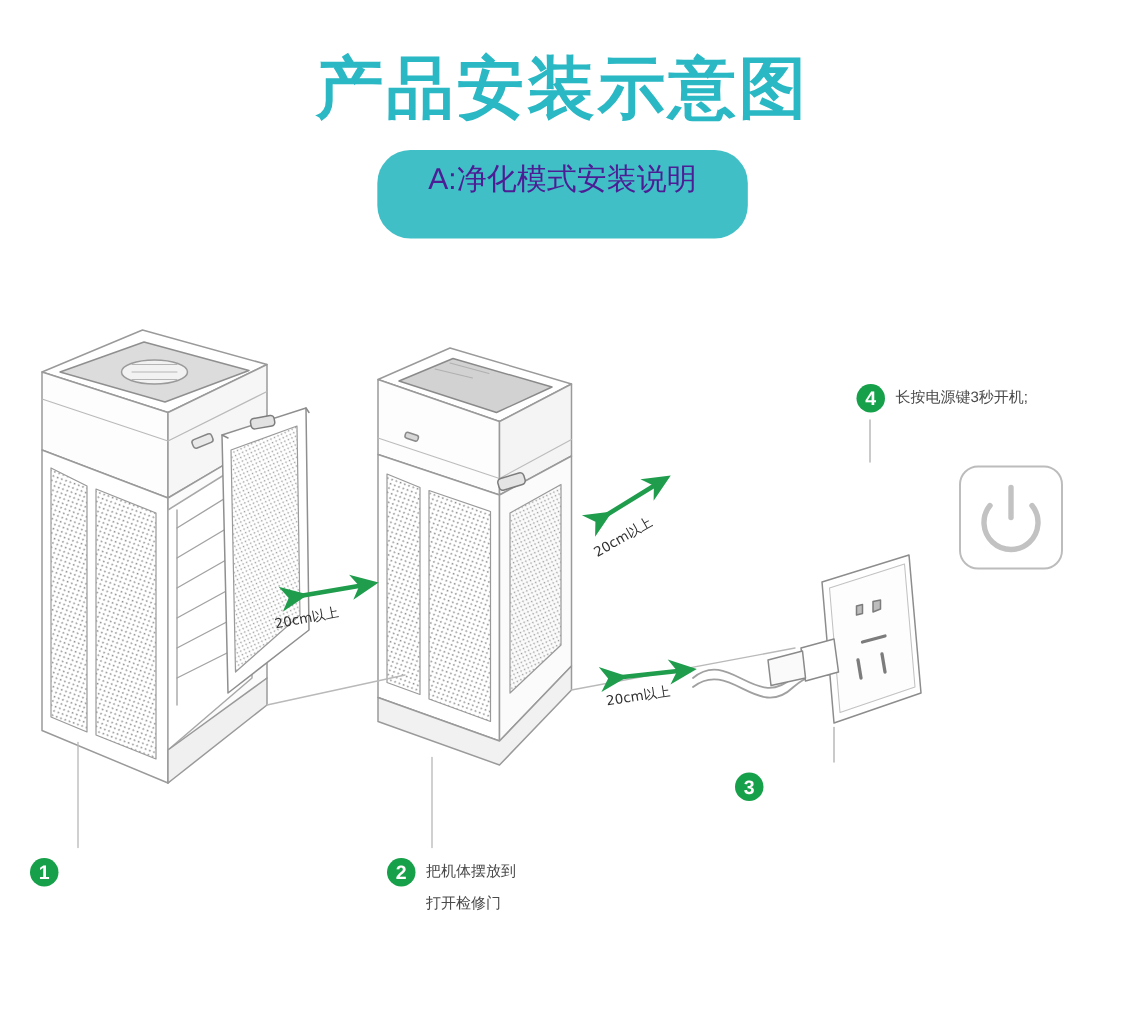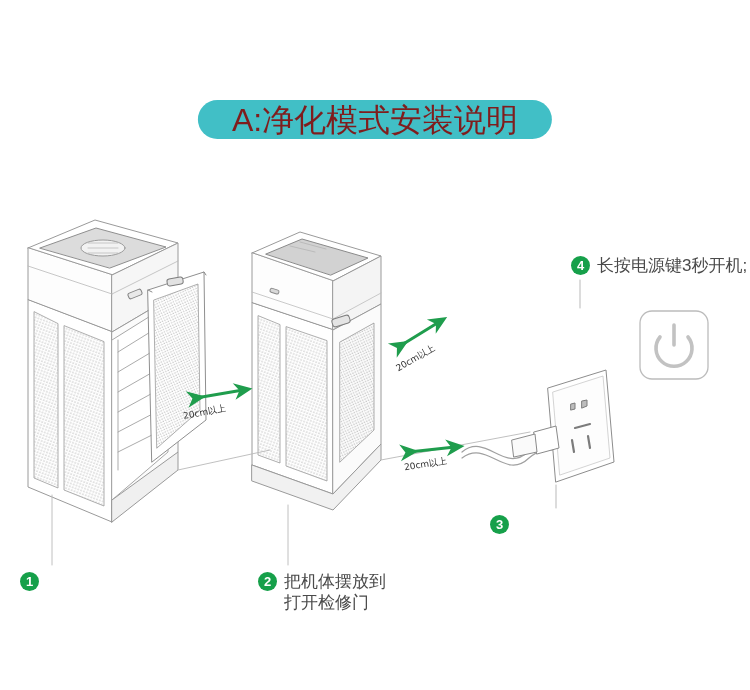--- a/index.html
+++ b/index.html
@@ -19,24 +19,24 @@
     font-size:45px;line-height:52px;
     font-weight:bold;
     color:#2ab8c4;
     letter-spacing:2px;
     white-space:nowrap;
   }
   .pill{
     position:absolute;left:50%;top:100px;
     transform:translateX(-50%);
     background:#41bfc6;
-    color:#7f1d1d;
+    color:#4c1d95;
     border-radius:22px;
-    padding:5px 34px 4px 34px;
-    font-size:32px;line-height:30px;
+    padding:5px 34px 24px 34px;
+    font-size:20px;line-height:30px;
     white-space:nowrap;
   }
   .subtitle{
     position:absolute;left:0;top:150px;width:750px;
     text-align:center;
     font-size:25px;line-height:34px;
     color:#bdc1c6;
     white-space:nowrap;
   }
 
@@ -47,21 +47,21 @@
   .step{position:absolute;display:flex;align-items:flex-start;}
   .num{
     flex:0 0 auto;
     width:19px;height:19px;border-radius:50%;
     background:#16a04a;color:#ffffff;
     font-size:13px;line-height:19px;
     text-align:center;font-weight:bold;
     margin-right:7px;margin-top:1px;
   }
   .steptext{
-    font-size:17px;line-height:21px;
+    font-size:10px;line-height:21px;
     color:#4a4a4a;white-space:pre-line;
   }
   #step1{left:20px;top:571px;}
   #step2{left:258px;top:571px;}
   #step3{left:490px;top:514px;}
   #step4{left:571px;top:255px;}
   #step4 .steptext{white-space:nowrap;}
 
   
   .dim{
@@ -73,20 +73,21 @@
   }
   #dim1{left:183px;top:406px;transform:rotate(-11deg);}
   #dim2{left:394px;top:352px;transform:rotate(-30deg);}
   #dim3{left:404px;top:458px;transform:rotate(-9deg);}
 </style>
 </head>
 <body>
 
 <div id="stage">
 
+  <div class="title">产品安装示意图</div>
   <div class="pill">A:净化模式安装说明</div>
 
   <svg class="art" viewBox="0 0 750 690" xmlns="http://www.w3.org/2000/svg">
     <defs>
       <pattern id="mesh" width="3" height="3" patternUnits="userSpaceOnUse" patternTransform="rotate(20)">
         <circle cx="1" cy="1" r="0.62" fill="#8e8e8e"></circle>
       </pattern>
       <pattern id="mesh2" width="2.6" height="2.6" patternUnits="userSpaceOnUse" patternTransform="rotate(-25)">
         <circle cx="1" cy="1" r="0.55" fill="#9b9b9b"></circle>
       </pattern>

